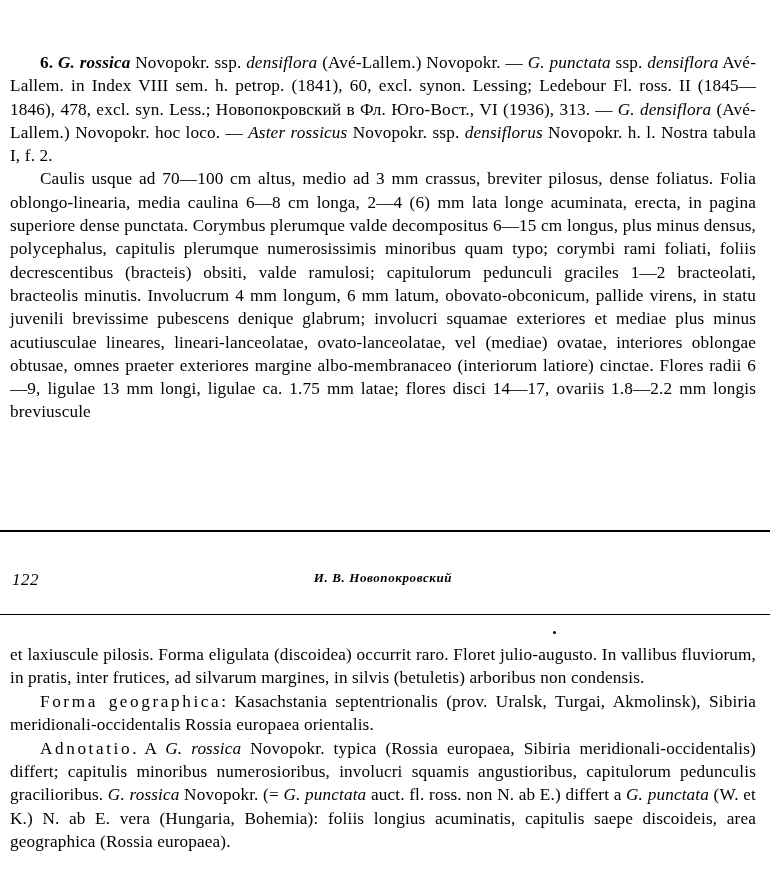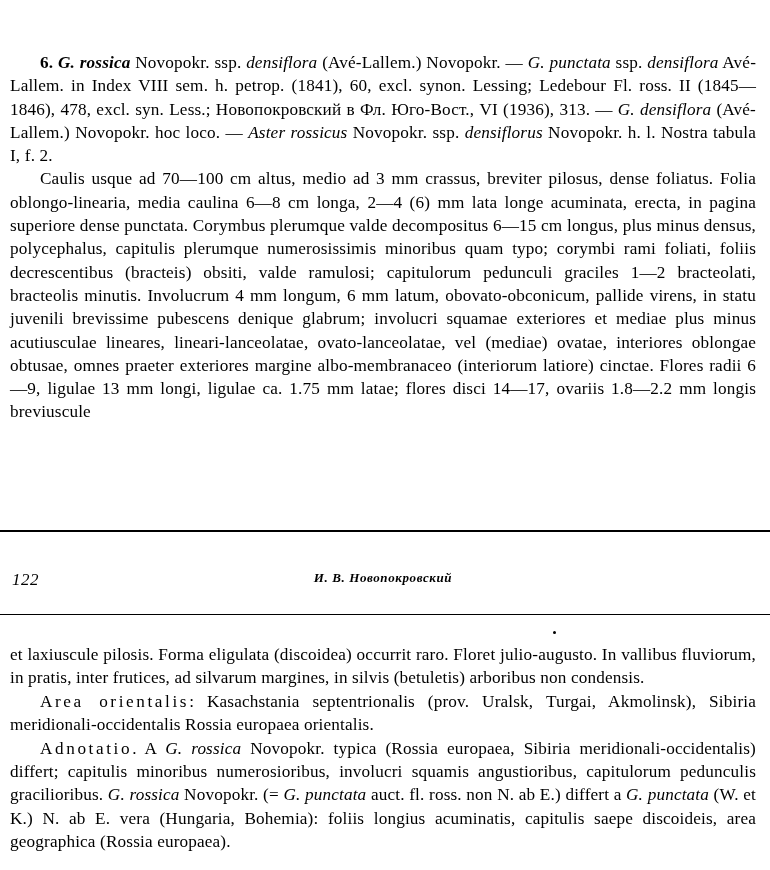--- a/index.html
+++ b/index.html
@@ -136,18 +136,18 @@
     <span class="folio">122</span>
     <span class="head-title">И. В. Новопокровский</span>
   </div>
 
   <hr class="rule2">
   <div class="dot"></div>
 
   <div class="bottom-section block">
     <div id="bottom-paras">
         <p class="hang"><span>et laxiuscule pilosis. Forma eligulata (discoidea) occurrit raro. Floret julio-augusto. In vallibus fluviorum, in pratis, inter frutices, ad silvarum margines, in silvis (betuletis) arboribus non condensis.</span></p>
-        <p class="indent"><span class="sp">Area orientalis</span><span>: Kasachstania septentrionalis (prov. Uralsk, Turgai, Akmolinsk), Sibiria meridionali-occidentalis Rossia europaea orientalis.</span></p>
+        <p class="indent"><span class="sp">Forma geographica</span><span>: Kasachstania septentrionalis (prov. Uralsk, Turgai, Akmolinsk), Sibiria meridionali-occidentalis Rossia europaea orientalis.</span></p>
         <p class="indent"><span class="sp">Adnotatio</span><span>. A </span><span class="it">G. rossica</span><span> Novopokr. typica (Rossia europaea, Sibiria meridionali-occidentalis) differt; capitulis minoribus numerosioribus, involucri squamis angustioribus, capitulorum pedunculis gracilioribus. </span><span class="it">G. rossica</span><span> Novopokr. (= </span><span class="it">G. punctata</span><span> auct. fl. ross. non N. ab E.) differt a </span><span class="it">G. punctata</span><span> (W. et K.) N. ab E. vera (Hungaria, Bohemia): foliis longius acuminatis, capitulis saepe discoideis, area geographica (Rossia europaea).</span></p>
       </div>
   </div>
 
 </div>
 
 </body></html>

